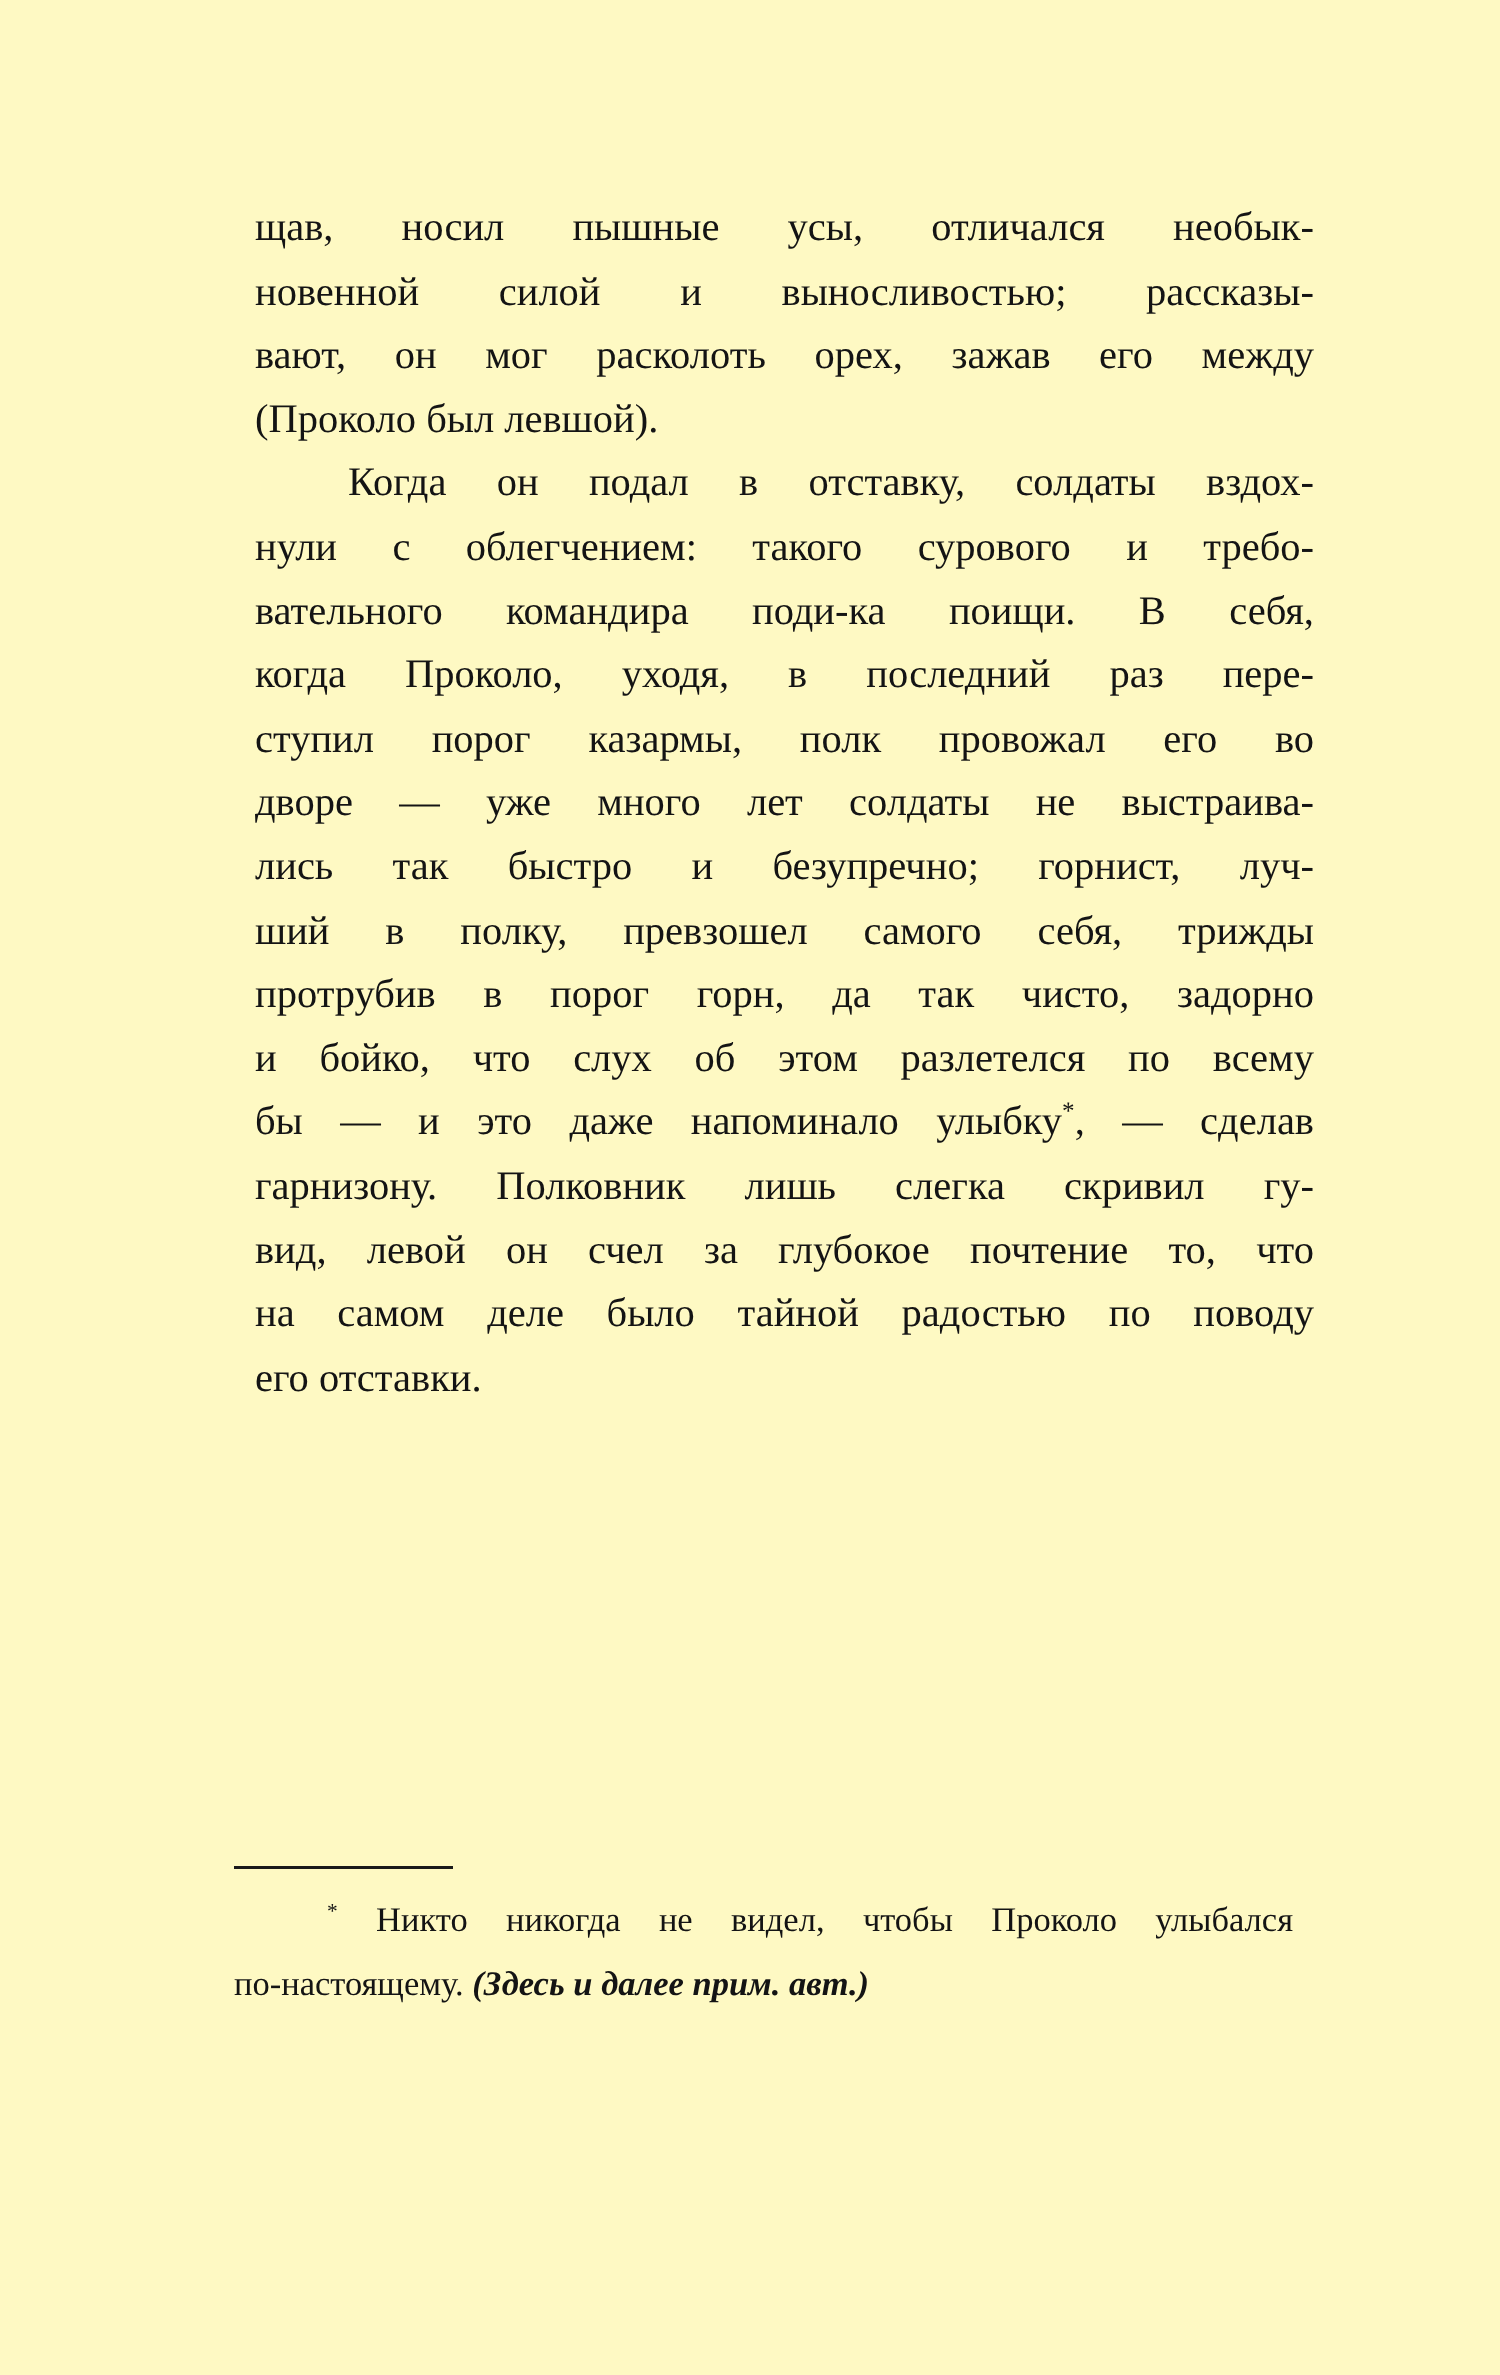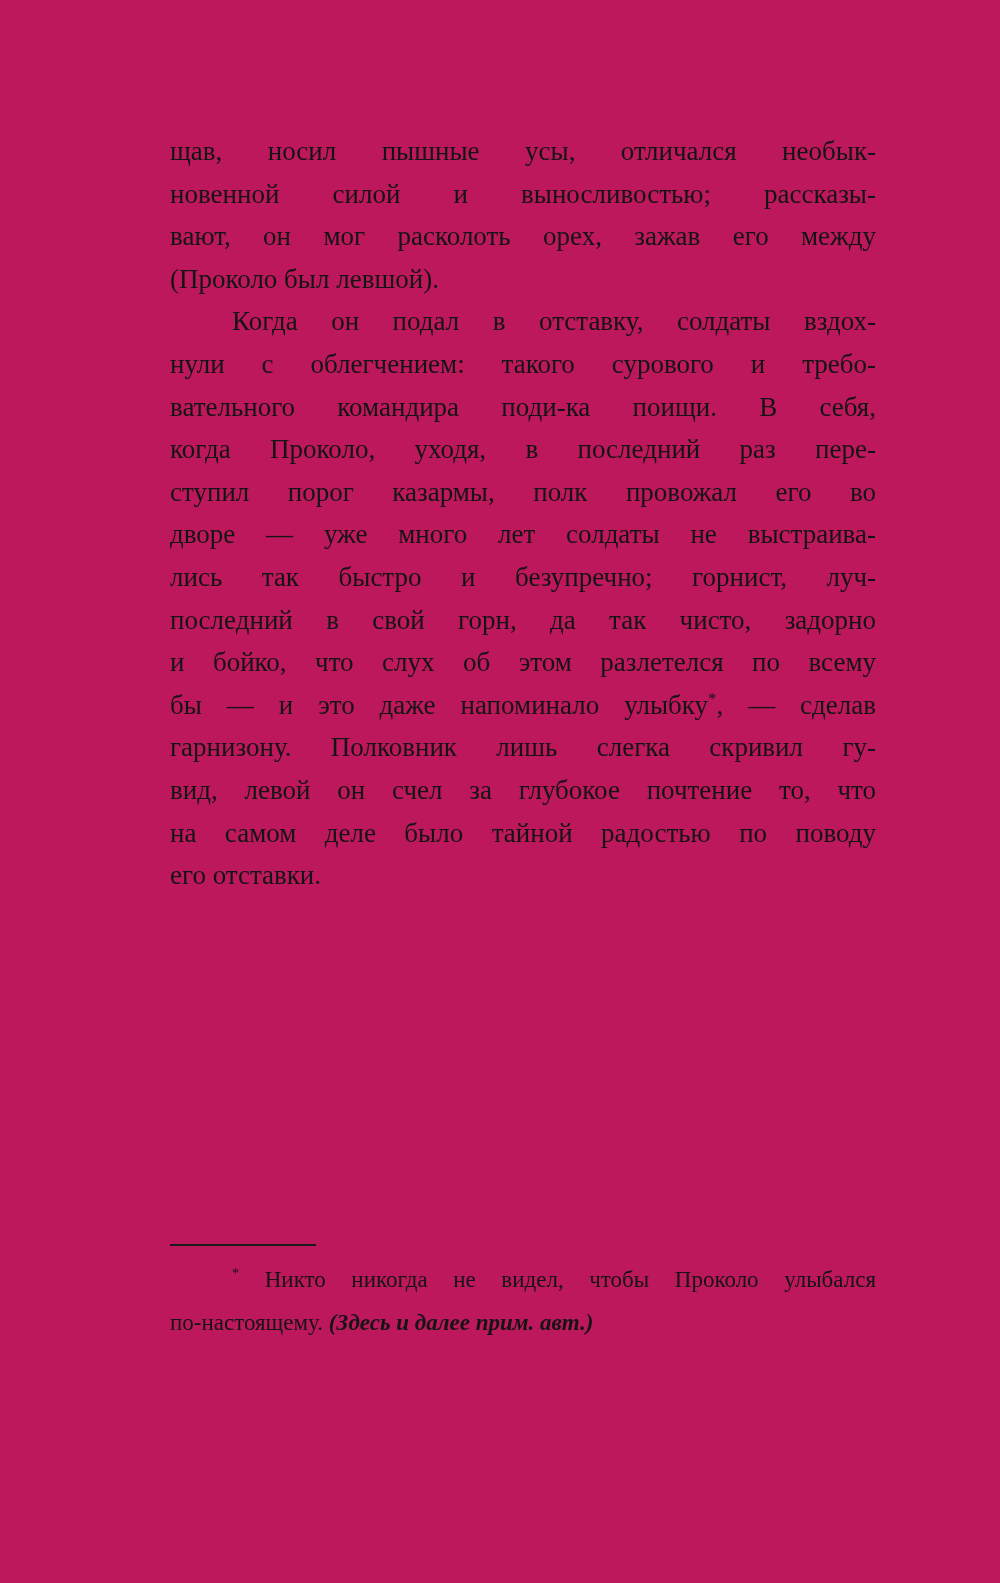--- a/index.html
+++ b/index.html
@@ -5,21 +5,21 @@
   html, body { margin: 0; padding: 0; }
   body {
     background: #e9e9e9;
     font-family: "Liberation Serif", serif;
   }
   .page {
     position: relative;
     width: 1000px;
     height: 1583px;
     margin: 0 auto;
-    background: #be185d;
+    background: #fef9c3;
     color: #141414;
     overflow: hidden;
   }
   .text-block {
     position: absolute;
     left: 170px;
     top: 130px;
     width: 706px;
     font-size: 27px;
     line-height: 42.6px;
@@ -31,21 +31,21 @@
   }
   .line.last { text-align-last: left; }
   .line.indent { padding-left: 62px; }
   sup.fn-ref {
     font-size: 62%;
     line-height: 0;
     vertical-align: super;
   }
   .footnote-area {
     position: absolute;
-    left: 170px;
+    left: 156px;
     top: 1244px;
     width: 706px;
   }
   .footnote-rule {
     width: 146px;
     height: 0;
     border-top: 2px solid #1a1a1a;
     margin-bottom: 12px;
   }
   .footnote {
@@ -67,21 +67,22 @@
         <div class="line last">(Проколо был левшой).</div>
       </div>
       <div class="paragraph">
         <div class="line indent">Когда он подал в отставку, солдаты вздох-</div>
         <div class="line">нули с облегчением: такого сурового и требо-</div>
         <div class="line">вательного командира поди-ка поищи. В себя,</div>
         <div class="line">когда Проколо, уходя, в последний раз пере-</div>
         <div class="line">ступил порог казармы, полк провожал его во</div>
         <div class="line">дворе — уже много лет солдаты не выстраива-</div>
         <div class="line">лись так быстро и безупречно; горнист, луч-</div>
-        <div class="line">последний в свой горн, да так чисто, задорно</div>
+        <div class="line">ший в полку, превзошел самого себя, трижды</div>
+        <div class="line">протрубив в порог горн, да так чисто, задорно</div>
         <div class="line">и бойко, что слух об этом разлетелся по всему</div>
         <div class="line">бы — и это даже напоминало улыбку<sup class="fn-ref">*</sup>, — сделав</div>
         <div class="line">гарнизону. Полковник лишь слегка скривил гу-</div>
         <div class="line">вид, левой он счел за глубокое почтение то, что</div>
         <div class="line">на самом деле было тайной радостью по поводу</div>
         <div class="line last">его отставки.</div>
       </div>
     </div>
   <div class="footnote-area">
     <div class="footnote-rule"></div>

